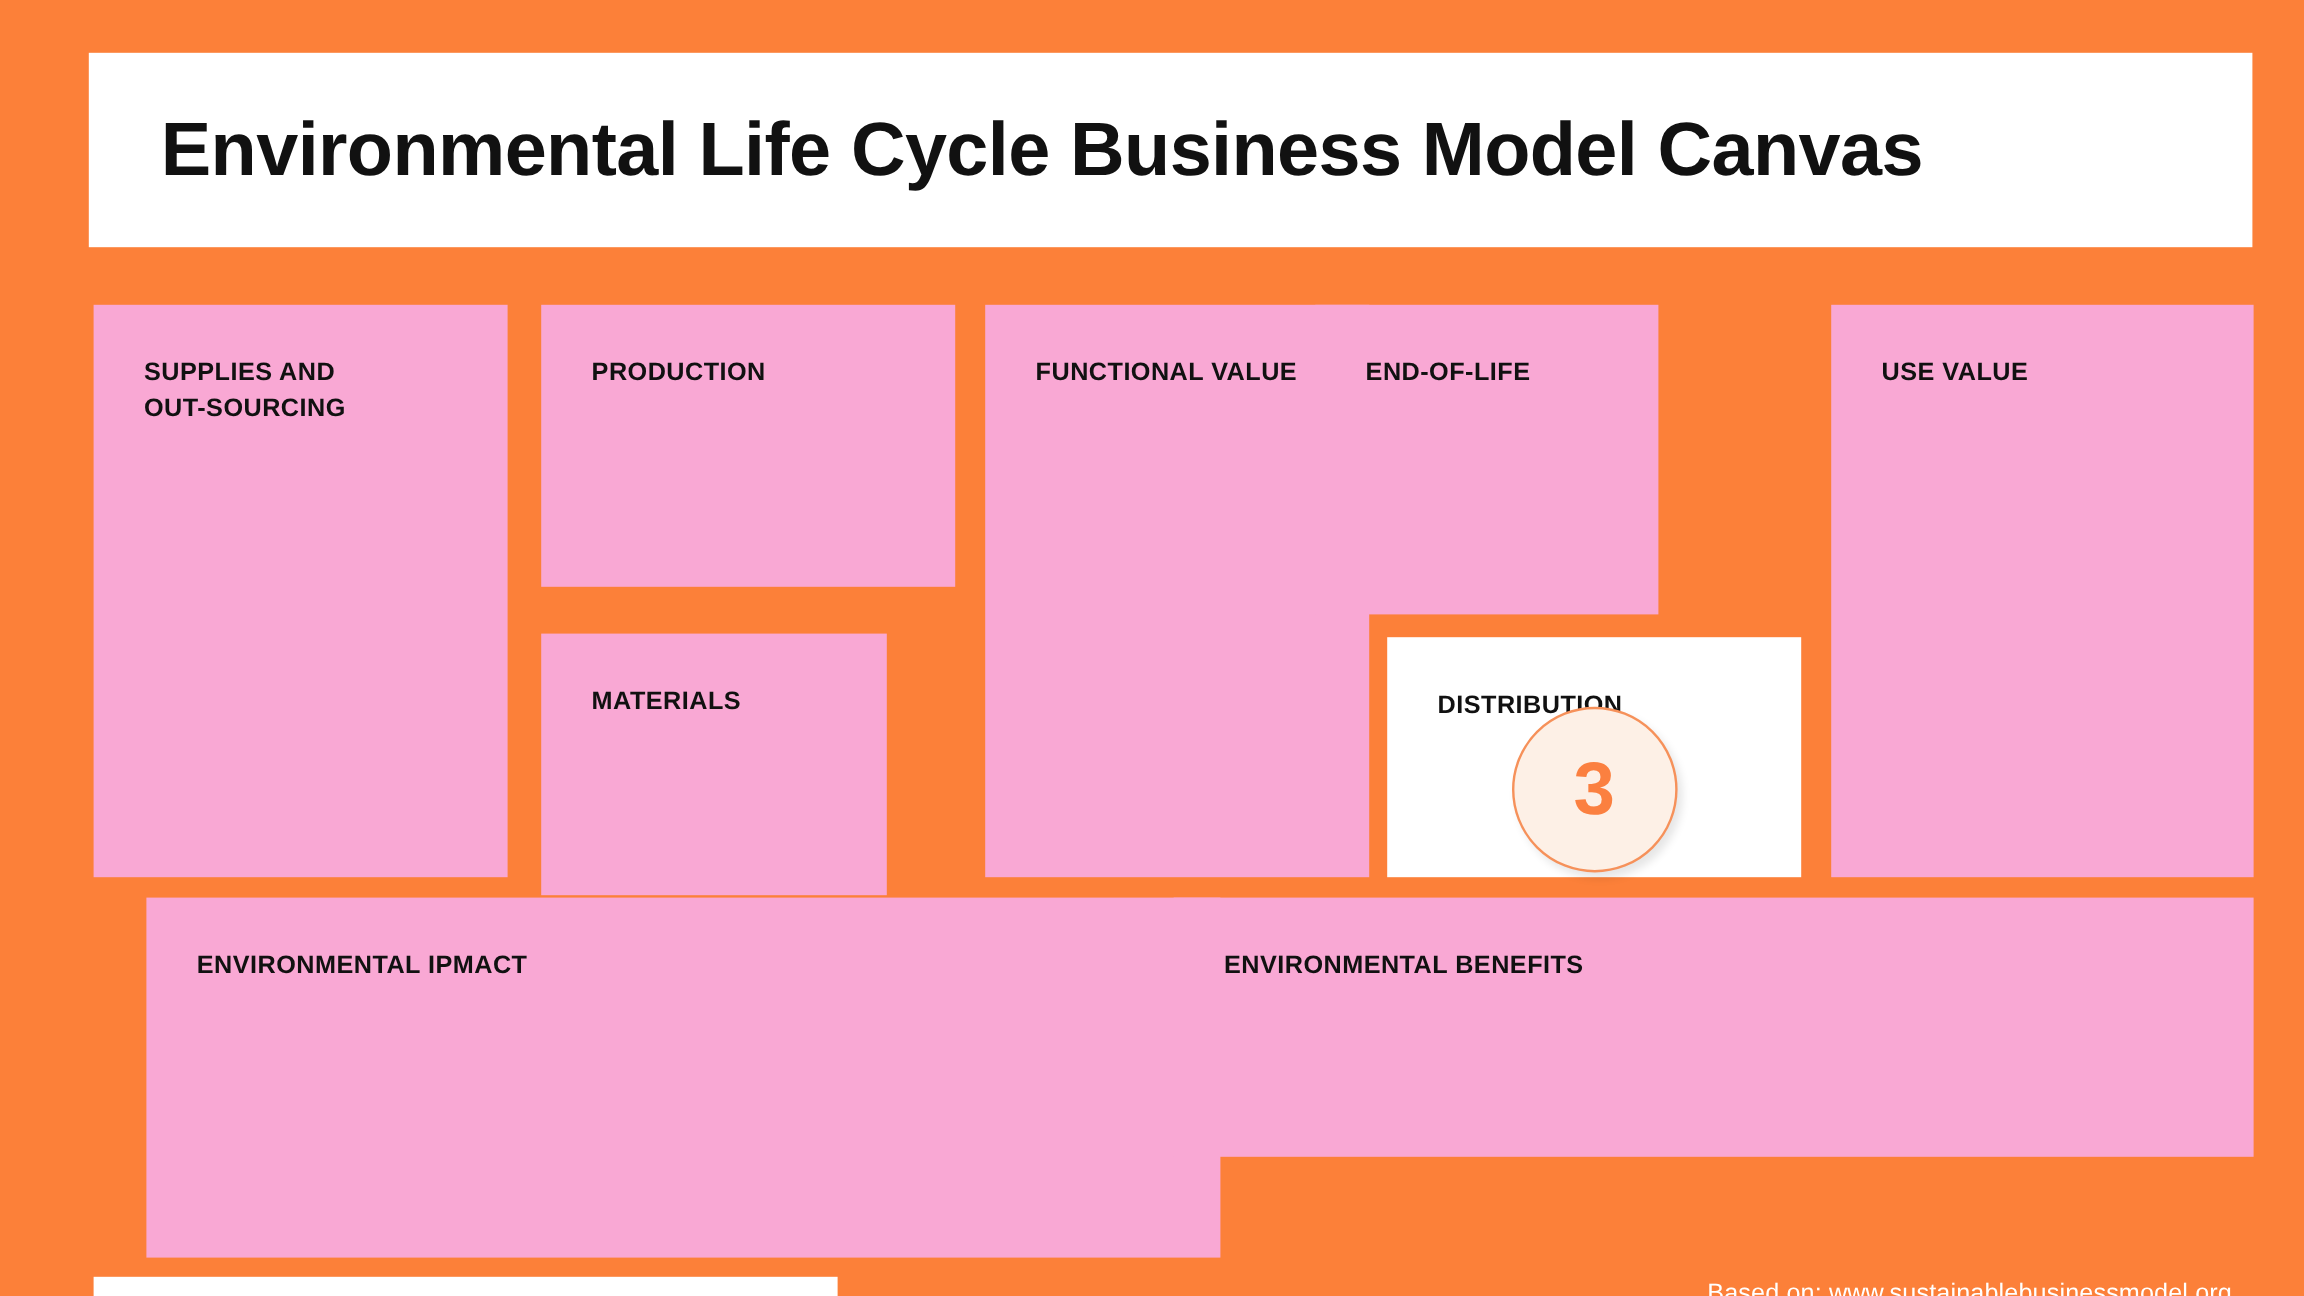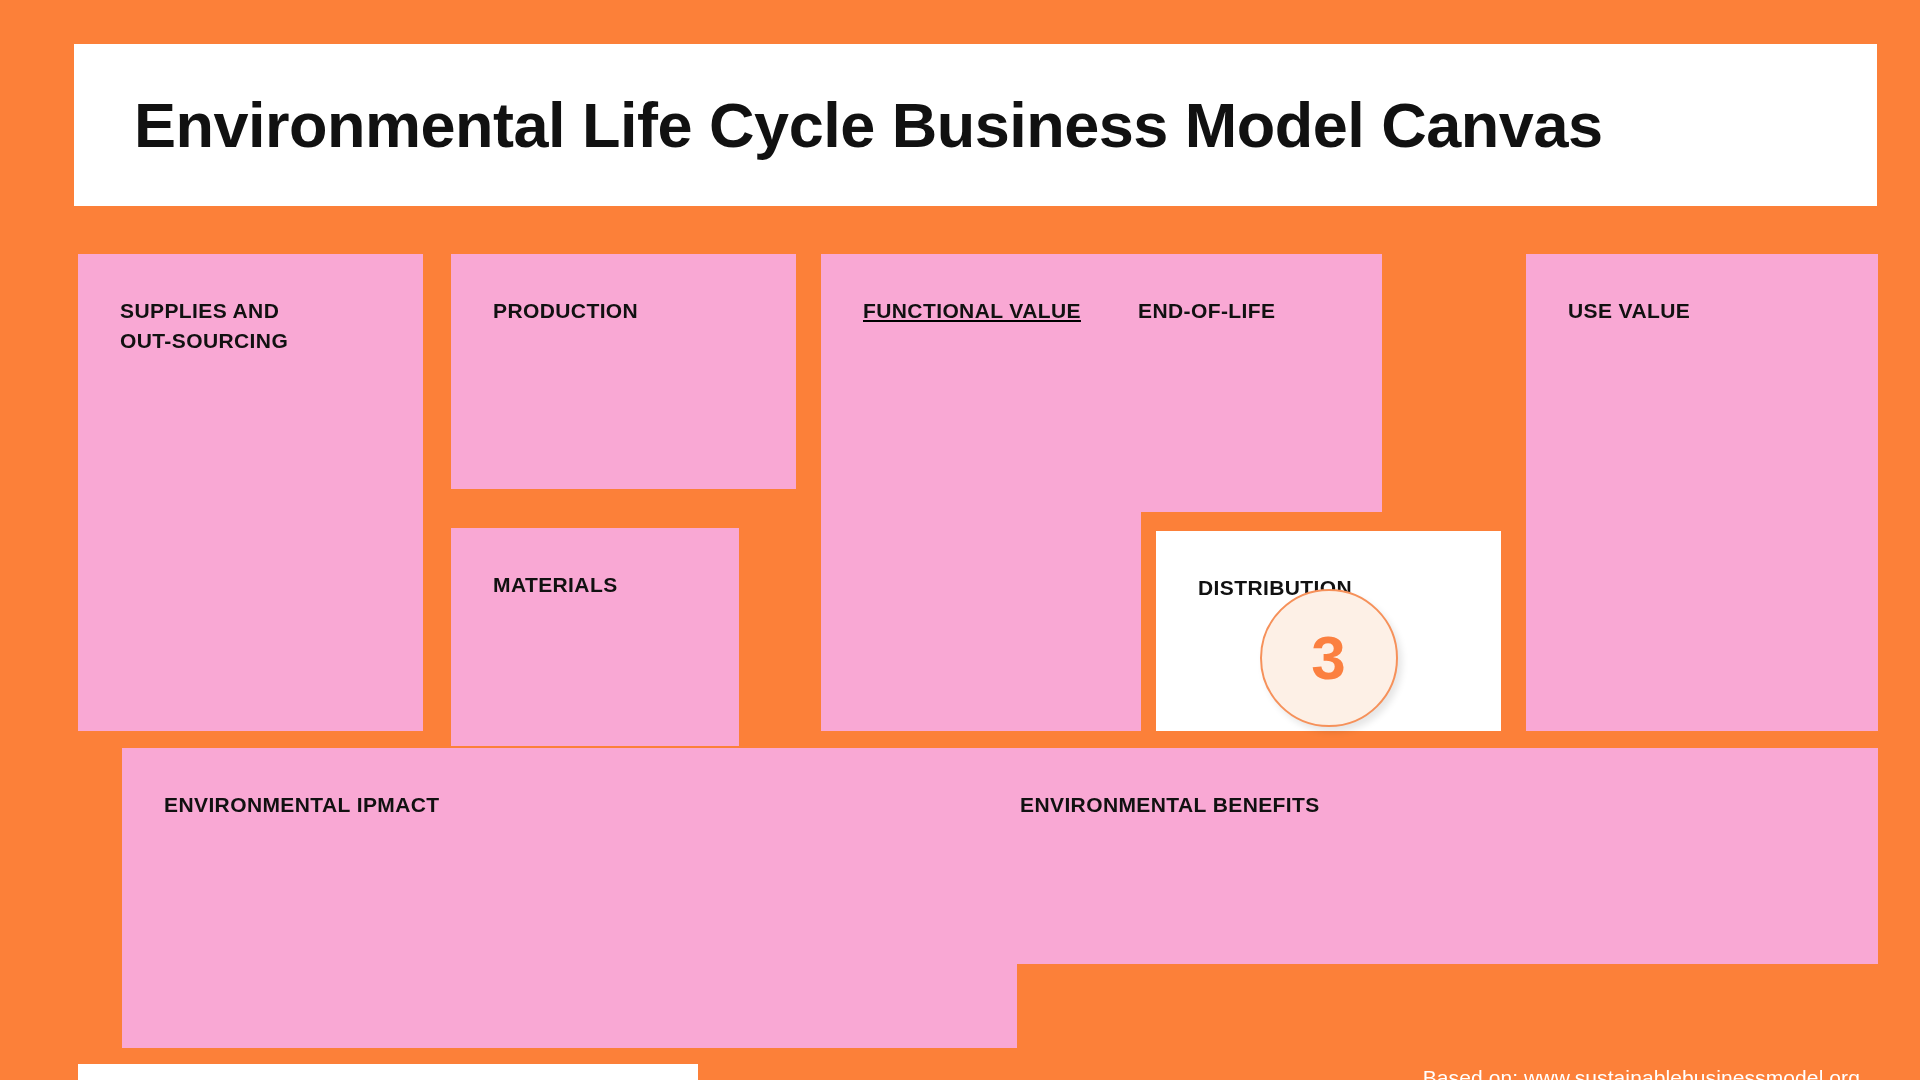--- a/index.html
+++ b/index.html
@@ -52,21 +52,21 @@
     letter-spacing:0.4px;
     line-height:1.42;
     padding:26px 0 0 26px;
     white-space:pre-line;
   }
 
   
   #cell-supplies     { left:62px;   top:238px;  width:345px;  height:477px; }
   #cell-production   { left:435px;  top:238px;  width:345px;  height:235px; }
   #cell-materials    { left:435px;  top:512px;  width:288px;  height:218px; }
-  #cell-functional   { left:805px;  top:238px;  width:320px;  height:477px;text-decoration:underline; }
+  #cell-functional   { left:805px;  top:238px;  width:320px;  height:477px; }
   #cell-endoflife    { left:1080px; top:238px;  width:286px;  height:258px; }
   #cell-distribution { left:1140px; top:515px;  width:345px;  height:200px; }
   #cell-usephase     { left:1510px; top:238px;  width:352px;  height:477px; }
   #cell-impact       { left:62px;   top:732px;  width:895px;  height:300px;margin-left:44px; }
   #cell-benefits     { left:962px;  top:732px;  width:900px;  height:216px; }
 
   
   .badge-circle{
     position:absolute;
     left:50%;

